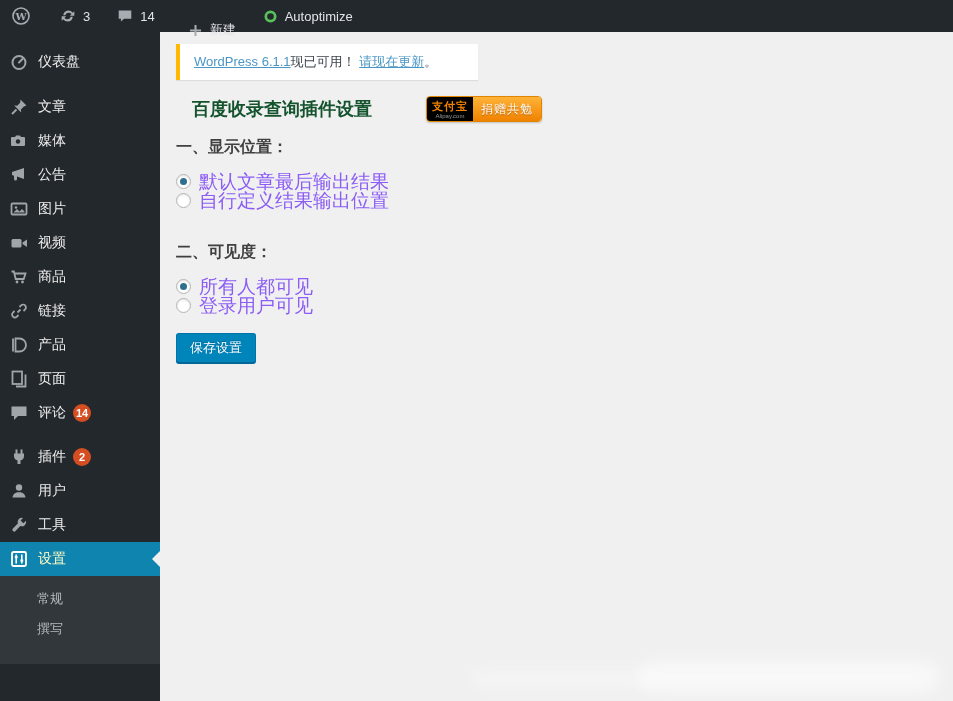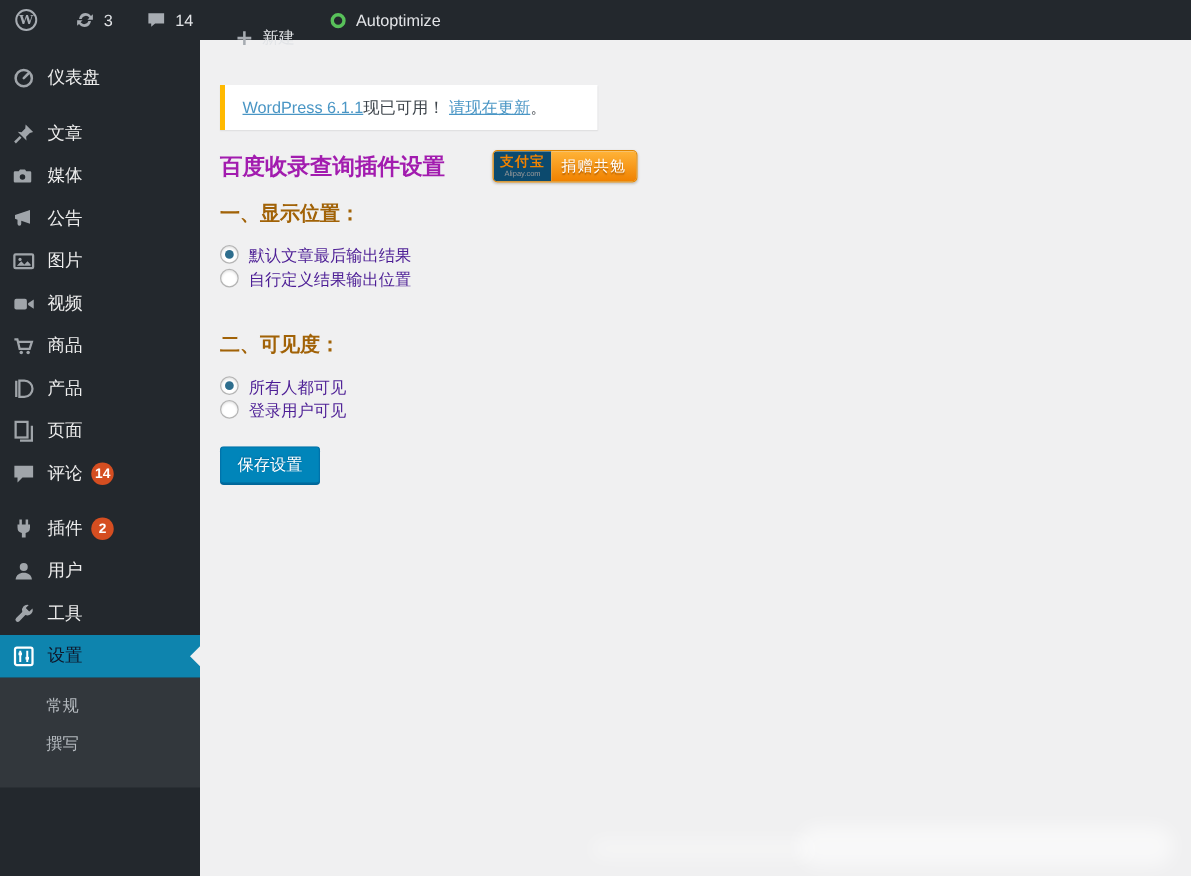--- a/index.html
+++ b/index.html
@@ -34,67 +34,67 @@
   .mi-icon { width:20px; height:20px; margin-left:9px; color:#a0a5aa; flex:0 0 20px; }
   .mi-icon svg { display:block; }
   .mi-label { margin-left:9px; }
   .badge {
     display:inline-block; margin-left:7px; min-width:18px; height:18px;
     background:#d54e21; color:#fff; border-radius:9px; font-size:11px;
     line-height:18px; text-align:center; padding:0 3px; font-weight:bold;
   }
   .sep { height:11px; }
   .sep2 { height:10px; }
-  .menu-item.current { background:#0e84ae; color:#0f172a; }
+  .menu-item.current { background:#0e84ae; color:#fef9c3; }
   .menu-item.current .mi-icon { color:#fff; }
   .menu-item.current::after {
     content:""; position:absolute; right:0; top:50%; margin-top:-8px;
     border:8px solid transparent; border-right-color:#f0f0f1;
   }
   .submenu { background:#32373c; padding:8px 0 20px; }
   .submenu-item { padding:6px 0 6px 37px; color:#b4b9be; font-size:13px; cursor:pointer; }
 
   
   .content {
     position:absolute; left:160px; top:32px; right:0; bottom:0;
-    padding:36px 20px 0 16px;
+    padding:12px 20px 0 16px;
   }
   .notice {
     background:#fff; border-left:4px solid #ffb900;
     box-shadow:0 1px 1px rgba(0,0,0,.08);
     padding:9px 14px; width:302px; font-size:13px; color:#3c434a;
     line-height:1.4;
   }
   .notice a { color:#4a96c5; text-decoration:underline; cursor:pointer; }
 
   .title-row { display:flex; align-items:center; margin-top:16px; height:26px; }
-  .page-title { font-size:18px; font-weight:bold; color:#a21caf; margin:0; line-height:26px; }
+  .page-title { font-size:18px; font-weight:bold; color:#14532d; margin:16px; line-height:26px; }
 
   .donate {
     display:flex; margin-left:38px; height:26px;
     border:1px solid #e08600; border-radius:4px; overflow:hidden;
     box-shadow:0 1px 2px rgba(0,0,0,.2); cursor:pointer; text-decoration:none;
   }
   .donate-left {
-    background:#0c4a6e; padding:1px 5px 0; display:flex; flex-direction:column;
+    background:#000000; padding:1px 5px 0; display:flex; flex-direction:column;
     align-items:center; justify-content:center; line-height:1;
   }
   .alipay-brand { font-size:11px; font-weight:bold; color:#f08200; letter-spacing:1px; }
   .alipay-sub { font-size:6px; color:#999; margin-top:1px; }
   .donate-right {
     background:linear-gradient(#ffb338,#f08200); color:#fff; font-size:12px;
     font-weight:normal; display:flex; align-items:center; padding:0 8px;
     text-shadow:0 1px 1px rgba(150,75,0,.7); letter-spacing:1px;
   }
 
-  .section-heading { font-size:16px; font-weight:bold; color:#a16207; margin:0; }
+  .section-heading { font-size:16px; font-weight:bold; color:#404040; margin:0; }
   .sec1 { margin-top:15px; }
   .sec2 { margin-top:32px; }
   .options { margin-top:14px; }
-  .option-row { display:flex; align-items:flex-start; font-size:13px; color:#4c1d95; height:19px; cursor:pointer; }
+  .option-row { display:flex; align-items:center; font-size:19px; color:#8b5cf6; height:19px; cursor:pointer; }
   .radio {
     width:15px; height:15px; border:1px solid #b4b4b4; border-radius:50%;
     background:#fff; box-shadow:inset 0 1px 2px rgba(0,0,0,.12);
     position:relative; margin-right:8px; flex:0 0 15px;
   }
   .radio.checked::after {
     content:""; position:absolute; left:3px; top:3px; width:7px; height:7px;
     border-radius:50%; background:#2e6e8e;
   }
 
@@ -229,20 +229,32 @@
     <span class="mi-icon">
         <svg width="20" height="20" viewBox="0 0 20 20">
           <path fill="none" stroke="currentColor" stroke-width="1.8" d="M2.5 4.5h2.4l1.8 7.5h8l1.8-5.5H6"></path>
           <circle cx="8" cy="15" r="1.4" fill="currentColor"></circle>
           <circle cx="13.5" cy="15" r="1.4" fill="currentColor"></circle>
         </svg>
       </span>
     <span class="mi-label">商品</span>
   </div>
 
+  <div class="menu-item">
+    <span class="mi-icon">
+        <svg width="20" height="20" viewBox="0 0 20 20">
+          <g fill="none" stroke="currentColor" stroke-width="1.8">
+            <path d="M8.5 11.5l3-3"></path>
+            <path d="M10.5 6l1.6-1.6a2.8 2.8 0 0 1 4 4L14.5 10"></path>
+            <path d="M9.5 14l-1.6 1.6a2.8 2.8 0 0 1-4-4L5.5 10"></path>
+          </g>
+        </svg>
+      </span>
+    <span class="mi-label">链接</span>
+  </div>
 
 
   <div class="menu-item">
     <span class="mi-icon">
         <svg width="20" height="20" viewBox="0 0 20 20">
           <path fill="none" stroke="currentColor" stroke-width="1.8" d="M6.5 3.5h4a6.5 6.5 0 0 1 0 13h-4z"></path>
           <path stroke="currentColor" stroke-width="1.8" d="M4 3.5v13"></path>
         </svg>
       </span>
     <span class="mi-label">产品</span>

